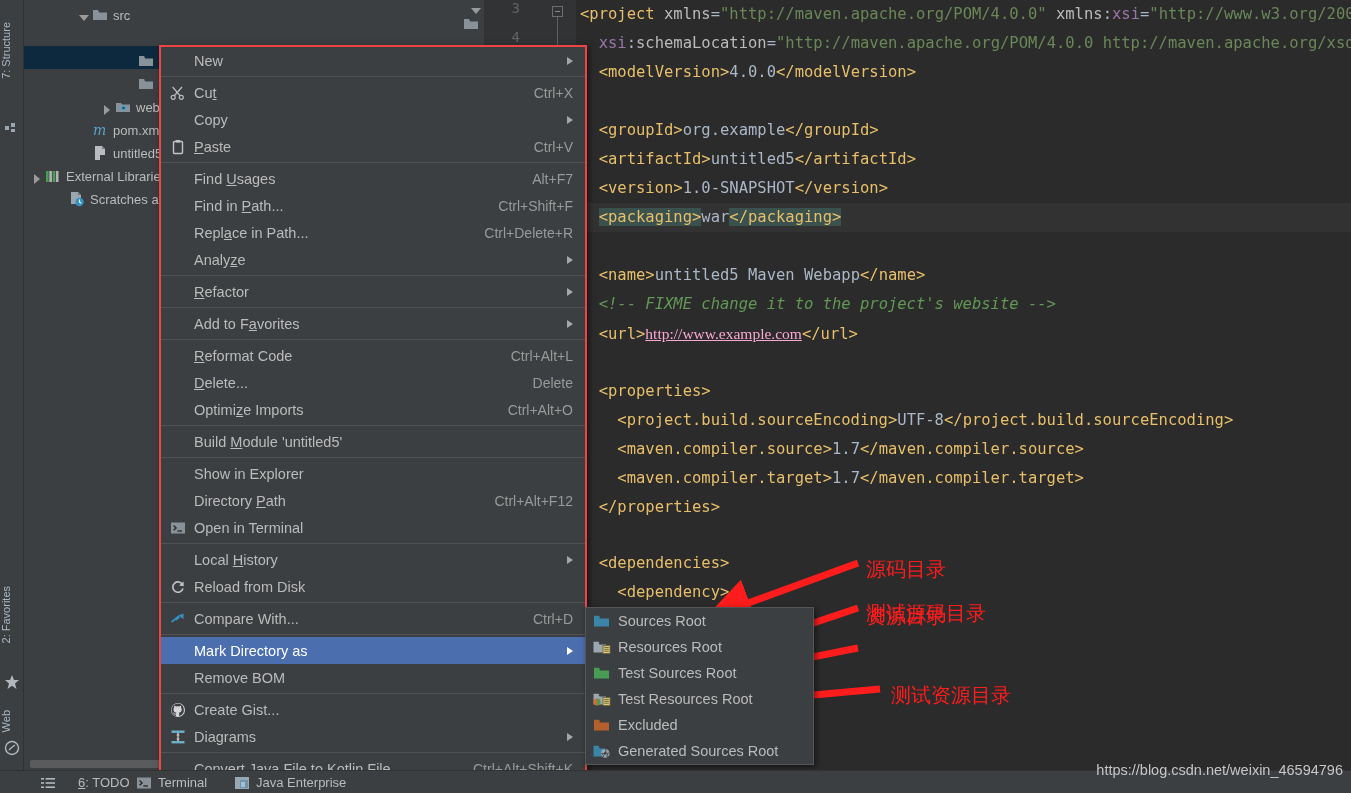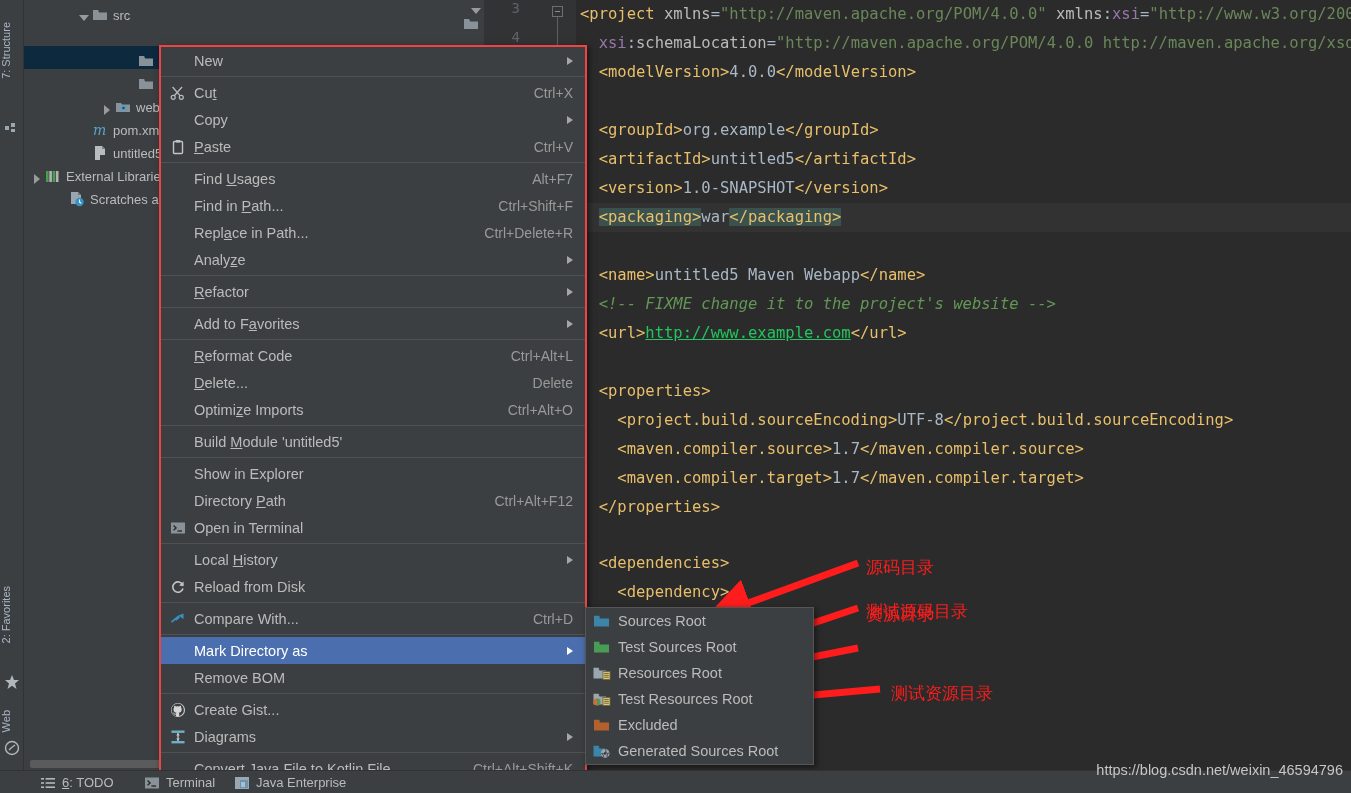--- a/index.html
+++ b/index.html
@@ -84,21 +84,21 @@
     line-height: 29.6px; white-space: pre;
   }
   .code .ln { position: absolute; left: 0; white-space: pre; }
   .tag   { color: #e8bf6a; }
   .attr  { color: #bababa; }
   .ns    { color: #9876aa; }
   .str   { color: #6a8759; }
   .txt   { color: #a9b7c6; }
   .cmt   { color: #629755; font-style: italic; }
   .hl    { background: #3b514d; }
-  .link  { color: #22c55e; text-decoration: underline; }
+  .link  { color: #f9a8d4; text-decoration: underline; font-family: Liberation Serif, serif; }
   .eq    { color: #a9b7c6; }
   .rowhl {
     position: absolute; left: 0; width: 1351px; height: 29px;
     background: #323232;
   }
   .bulb {
     position: absolute; width: 10px; height: 12px; background: #e8a33d;
     border-radius: 5px 5px 2px 2px;
   }
   .bulb::after {
@@ -140,21 +140,21 @@
     box-shadow: 2px 2px 6px rgba(0,0,0,.5);
   }
   .smi {
     position: relative; height: 26px; display: flex; align-items: center;
     color: #bbbbbb; font-size: 14.5px; padding-left: 32px; white-space: nowrap;
   }
   .smi .sico { position: absolute; left: 7px; top: 50%; transform: translateY(-50%); width: 18px; height: 16px; }
 
   
   .anno {
-    position: absolute; color: #ff1c1c; font-size: 17px;
+    position: absolute; color: #ff1c1c; font-size: 20px;
     font-family: "DejaVu Sans", sans-serif; white-space: nowrap;
   }
   .arrowsvg { position: absolute; left: 0; top: 0; pointer-events: none; }
 
   
   .hscroll-track {
     position: absolute; left: 25px; top: 757px; width: 459px; height: 13px;
     background: #3c3f41;
   }
   .hscroll-thumb {
@@ -476,35 +476,35 @@
   <div class="submenu" id="submenu-area">
       <div class="smi">
         <span class="sico"><svg width="18" height="16" viewBox="0 0 18 16">
             <path d="M1 4h5l1.2 1.6H16V13.5H1z" fill="#3b86a8"></path>
             <path d="M1 2.8h5l1 1.3H1z" fill="#3b86a8"></path>
           </svg></span>
         <span>Sources Root</span>
       </div>
       <div class="smi">
         <span class="sico"><svg width="18" height="16" viewBox="0 0 18 16">
-            <path d="M1 4h5l1.2 1.6H16V13.5H1z" fill="#499c54"></path>
-            <path d="M1 2.8h5l1 1.3H1z" fill="#499c54"></path>
-          </svg></span>
-        <span>Test Sources Root</span>
-      </div>
-      <div class="smi">
-        <span class="sico"><svg width="18" height="16" viewBox="0 0 18 16">
             <path d="M0.5 4h5l1.2 1.6H13V13.5H0.5z" fill="#9aa7b0"></path>
             <path d="M0.5 2.8h5l1 1.3H0.5z" fill="#9aa7b0"></path>
             <rect x="10" y="6.5" width="7" height="8" fill="#e6c77a" stroke="#6b6b3a" stroke-width="0.9"></rect>
             <line x1="11.2" y1="8.4" x2="15.8" y2="8.4" stroke="#6b6b3a" stroke-width="1"></line>
             <line x1="11.2" y1="10.3" x2="15.8" y2="10.3" stroke="#6b6b3a" stroke-width="1"></line>
             <line x1="11.2" y1="12.2" x2="15.8" y2="12.2" stroke="#6b6b3a" stroke-width="1"></line>
           </svg></span>
         <span>Resources Root</span>
+      </div>
+      <div class="smi">
+        <span class="sico"><svg width="18" height="16" viewBox="0 0 18 16">
+            <path d="M1 4h5l1.2 1.6H16V13.5H1z" fill="#499c54"></path>
+            <path d="M1 2.8h5l1 1.3H1z" fill="#499c54"></path>
+          </svg></span>
+        <span>Test Sources Root</span>
       </div>
       <div class="smi">
         <span class="sico"><svg width="18" height="16" viewBox="0 0 18 16">
             <path d="M0.5 4h5l1.2 1.6H13V13.5H0.5z" fill="#9aa7b0"></path>
             <path d="M0.5 2.8h5l1 1.3H0.5z" fill="#9aa7b0"></path>
             <circle cx="4" cy="11" r="3.4" fill="#d96a2b"></circle>
             <path d="M4 7.6a3.4 3.4 0 0 1 0 6.8z" fill="#499c54"></path>
             <rect x="10" y="6.5" width="7" height="8" fill="#e6c77a" stroke="#6b6b3a" stroke-width="0.9"></rect>
             <line x1="11.2" y1="8.4" x2="15.8" y2="8.4" stroke="#6b6b3a" stroke-width="1"></line>
             <line x1="11.2" y1="10.3" x2="15.8" y2="10.3" stroke="#6b6b3a" stroke-width="1"></line>
@@ -525,32 +525,32 @@
             <path d="M0.5 2.8h5l1 1.3H0.5z" fill="#3b86a8"></path>
             <circle cx="12.2" cy="10.4" r="4.3" fill="#9aa7b0"></circle>
             <circle cx="12.2" cy="10.4" r="1.3" fill="#3c3f41"></circle>
             <path d="M12.2 6.3c1 1.5 1 2.6 0 3.2M16.2 10c-1.6.7-2.6.4-3 -.5M14.3 14c-.6-1.6-.2-2.6.7-2.9M8.2 10.8c1.6-.7 2.6-.4 3 .5M10.1 14.2c.6-1.6.2-2.6-.7-2.9" stroke="#3c3f41" stroke-width="1" fill="none"></path>
           </svg></span>
         <span>Generated Sources Root</span>
       </div>
     </div>
 
   <div class="statusbar" id="status-area">
-      <div class="sbitem" style="left: 40px;">
+      <div class="sbitem" style="left: 40px; gap: 16px;">
         <span class="sbico"><svg width="16" height="16" viewBox="0 0 16 16">
             <rect x="1" y="3" width="3" height="1.6" fill="#b0b8bd"></rect>
             <rect x="1" y="7.2" width="3" height="1.6" fill="#b0b8bd"></rect>
             <rect x="1" y="11.4" width="3" height="1.6" fill="#b0b8bd"></rect>
             <rect x="5.6" y="3" width="9.4" height="1.6" fill="#b0b8bd"></rect>
             <rect x="5.6" y="7.2" width="9.4" height="1.6" fill="#b0b8bd"></rect>
             <rect x="5.6" y="11.4" width="9.4" height="1.6" fill="#b0b8bd"></rect>
           </svg></span>
         <span><span class="ul">6</span>: TODO</span>
       </div>
-      <div class="sbitem" style="left: 144px;">
+      <div class="sbitem" style="left: 136px;">
         <span class="sbico"><svg width="16" height="16" viewBox="0 0 16 16">
             <rect x="1" y="2.5" width="14" height="11" fill="#8a9299"></rect>
             <path d="M3.5 5.5l2.6 2.4-2.6 2.4" stroke="#2b2b2b" stroke-width="1.4" fill="none"></path>
             <line x1="7.4" y1="11" x2="12" y2="11" stroke="#2b2b2b" stroke-width="1.4"></line>
           </svg></span>
         <span>Terminal</span>
       </div>
       <div class="sbitem" style="left: 234px;">
         <span class="sbico"><svg width="16" height="16" viewBox="0 0 16 16">
             <rect x="1" y="2" width="14" height="12" fill="#9aa7b0"></rect>

